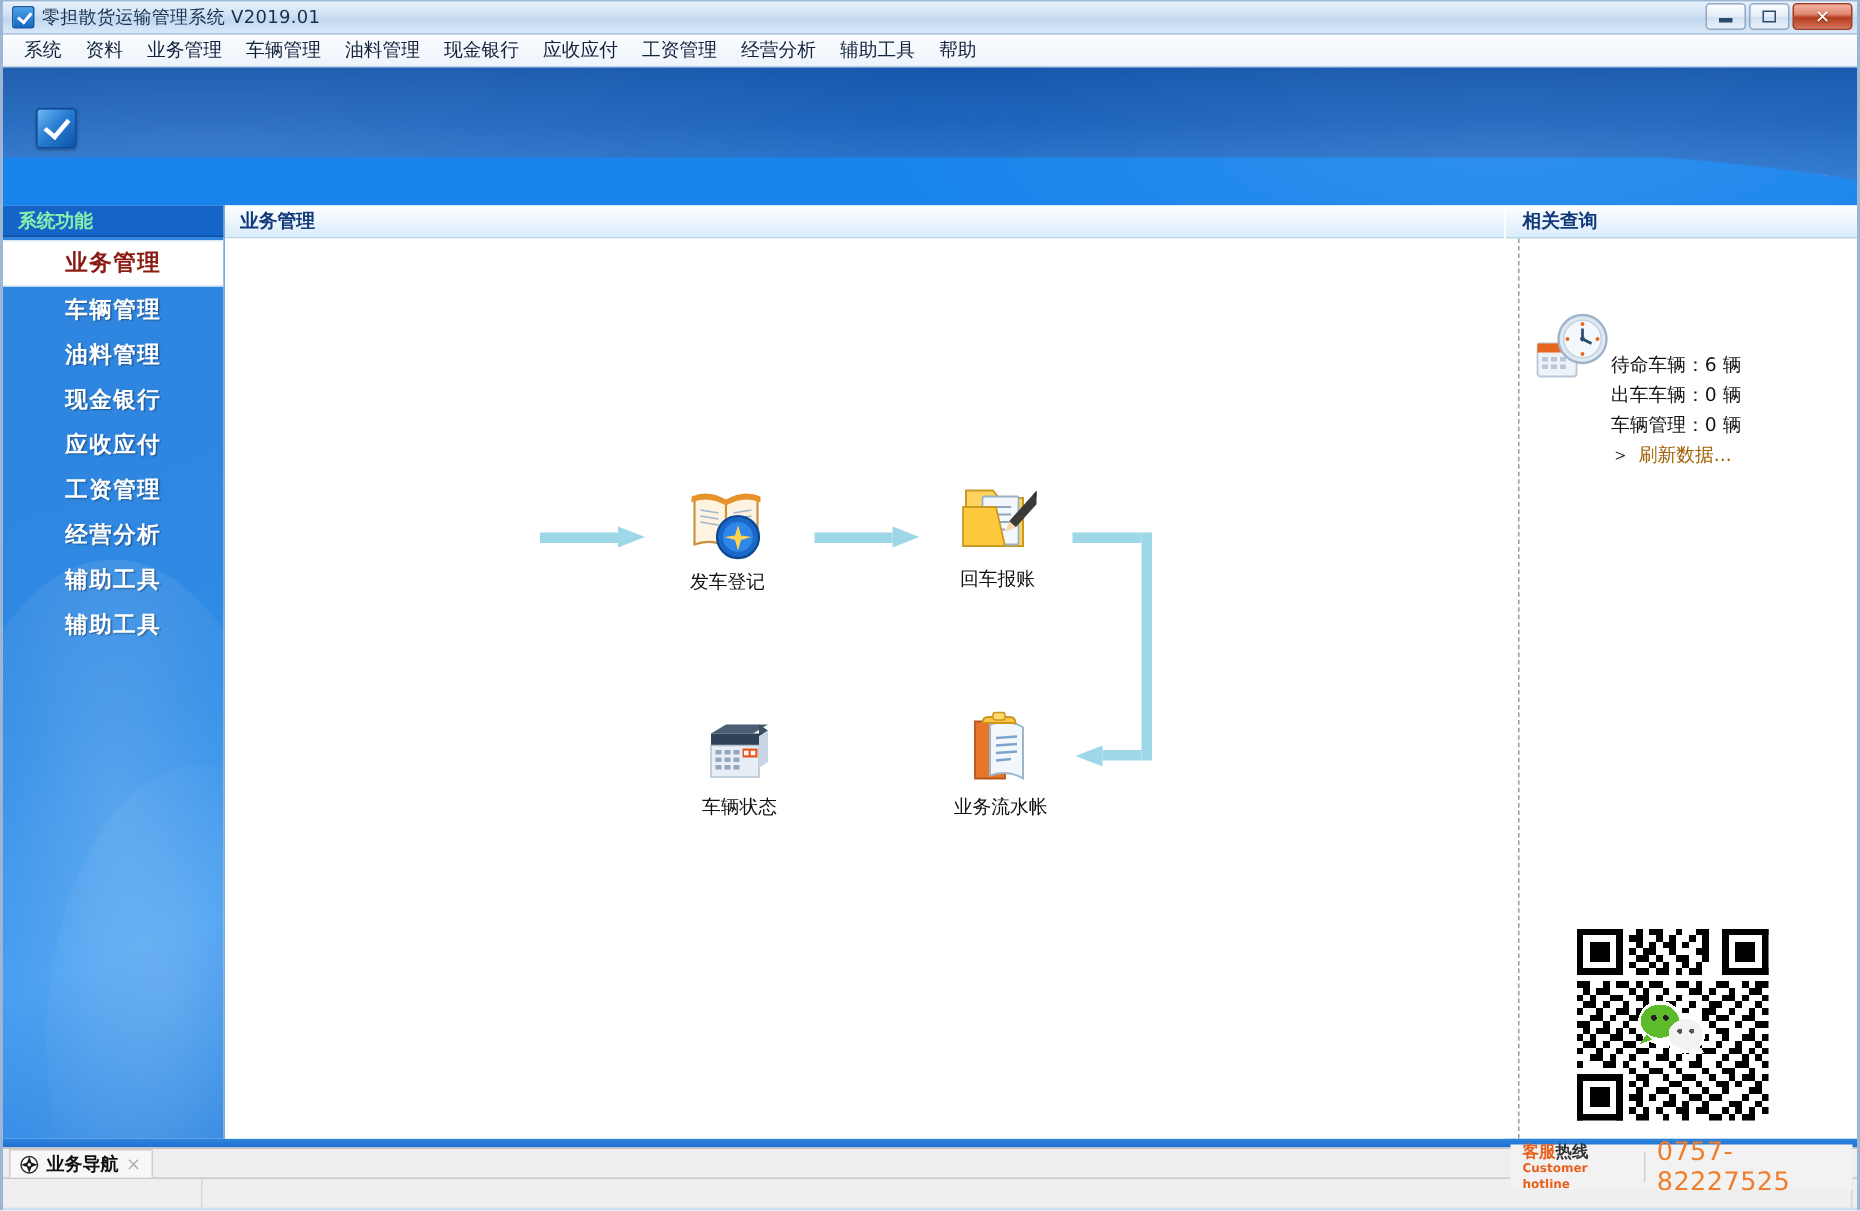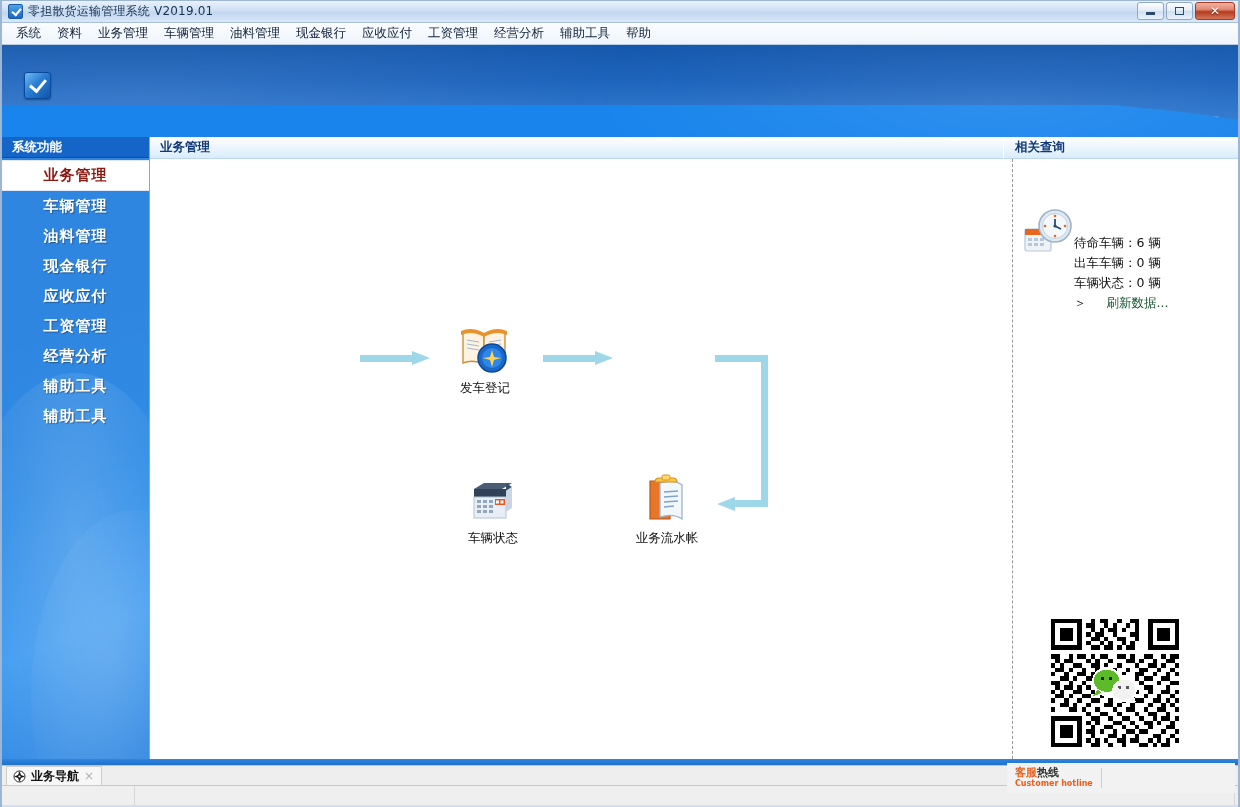--- a/index.html
+++ b/index.html
@@ -116,21 +116,21 @@
     content:""; position:absolute; left:-40%; top:38%; width:180%; height:90%;
     border-radius:50%;
     background: radial-gradient(ellipse at 50% 30%, rgba(255,255,255,.18), rgba(255,255,255,0) 60%);
   }
   .sidebar::after{
     content:""; position:absolute; left:20%; top:60%; width:140%; height:60%;
     border-radius:50%;
     background: radial-gradient(ellipse at 40% 40%, rgba(255,255,255,.13), rgba(255,255,255,0) 62%);
   }
   .sb-head {
-    height:21px; background:#1565c8; color:#ffffff;
+    height:21px; background:#1565c8; color:#86efac;
     font-size:12.5px; font-weight:bold; display:flex; align-items:center;
     padding-left:10px; position:relative; z-index:2;
     border-bottom:1px solid #0f4fa0;
   }
   .sb-list { position:relative; z-index:2; padding-top:2px; }
   .sb-item {
     height:30px; display:flex; align-items:center; justify-content:center;
     font-size:15px; font-weight:bold; color:#ffffff; cursor:pointer;
     letter-spacing:1px;
     text-shadow: 1px 1px 1px rgba(0,0,0,.35);
@@ -186,21 +186,21 @@
     border-bottom:1px solid #bcd7ec;
     display:flex; align-items:center; padding-left:11px;
   }
   .rp-head-title { font-size:12.5px; font-weight:bold; color:#123a7a; }
   .rp-dash {
     position:absolute; left:8px; top:22px; bottom:0; width:1px;
     border-left:1px dashed #9a9a9a;
   }
   .rp-body { position:relative; padding:28px 12px 0 18px; }
   .rp-stats { position:absolute; left:70px; top:74px; line-height:20px; font-size:12.5px; color:#111; }
-  .rp-refresh { margin-left:20px; color:#14532d; cursor:pointer; }
+  .rp-refresh { margin-left:6px; color:#a16207; cursor:pointer; }
   .clockicon { position:absolute; left:18px; top:48px; width:52px; height:52px; }
 
   .qrbox { position:absolute; left:47px; top:460px; width:128px; height:128px; }
   .hotline {
     position:absolute; left:3px; top:604px; width:228px; height:30px;
     background:#f2f2f2; display:flex; align-items:center; padding-left:8px; gap:8px;
   }
   .hl-left { line-height:11px; }
   .hl-cn { font-size:11px; font-weight:bold; }
   .hl-cn .o { color:#e8601c;text-align:right; }
@@ -324,20 +324,41 @@
             </svg>
           </div>
           <div class="lbl">发车登记</div>
         </div>
 
         <div class="arrow-h" style="left:393px; top:192px;">
           <div class="shaft"></div>
             <div class="head"></div>
         </div>
 
+        <div class="node" style="left:470px; top:160px;">
+          <div class="ico">
+            <svg width="52" height="54" viewBox="0 0 52 54">
+              <path d="M5 8 h18 l4 5 h16 v32 h-38z" fill="#ffd45e" stroke="#c79a24" stroke-width="1.3"></path>
+              <rect x="16" y="12" width="24" height="32" rx="1" fill="#f4f8fc" stroke="#9ab2c8" stroke-width="1.2"></rect>
+              <g stroke="#8fa8c0" stroke-width="1.3">
+                <line x1="20" y1="19" x2="35" y2="19"></line>
+                  <line x1="20" y1="24" x2="35" y2="24"></line>
+                <line x1="20" y1="29" x2="35" y2="29"></line>
+                  <line x1="20" y1="34" x2="31" y2="34"></line>
+              </g>
+              <path d="M3 19 h22 l6 26 h-28z" fill="#ffc93e" stroke="#c79a24" stroke-width="1.2"></path>
+              <g transform="rotate(42 40 26)">
+                <rect x="37" y="2" width="6" height="30" fill="#3a3a3a"></rect>
+                <rect x="37" y="2" width="6" height="6" fill="#2a2a2a"></rect>
+                <path d="M37 32 l3 7 l3-7z" fill="#f1d9a8"></path>
+              </g>
+            </svg>
+          </div>
+          <div class="lbl">回车报账</div>
+        </div>
 
         <div class="elbow" style="left:565px; top:196px; width:53px; height:160px;">
           <div class="seg-top"></div>
           <div class="seg-right"></div>
           <div class="seg-bot"></div>
           <div class="head-left" style="top:141.5px; left:2px;"></div>
         </div>
 
         <div class="node" style="left:472px; top:312px;">
           <div class="ico">
@@ -423,21 +444,21 @@
         </div>
 
         <div class="rp-stats">
           <div>
             <span>待命车辆：</span><span>6</span><span> 辆</span>
           </div>
           <div>
             <span>出车车辆：</span><span>0</span><span> 辆</span>
           </div>
           <div>
-            <span>车辆状态：</span><span>0</span><span> 辆</span>
+            <span>车辆管理：</span><span>0</span><span> 辆</span>
           </div>
           <div>
             <span>＞</span><span class="rp-refresh">刷新数据...</span>
           </div>
         </div>
 
         <div class="qrbox">
           <svg width="128" height="128" viewBox="0 0 29 29" shape-rendering="crispEdges">
             <rect width="29" height="29" fill="#fff"></rect>
             <g fill="#000">
@@ -666,20 +687,21 @@
             </g>
           </svg>
         </div>
 
         <div class="hotline">
           <div class="hl-left">
             <div class="hl-cn"><span class="o">客服</span><span class="d">热线</span></div>
             <div class="hl-en">Customer hotline</div>
           </div>
           <div class="hl-div"></div>
+          <div class="hl-num">0757-82227525</div>
         </div>
 
       </div>
     </div>
 
   </div>
 
   <div class="bottomstrip"></div>
   <div class="tabbar">
     <div class="tabchip">

